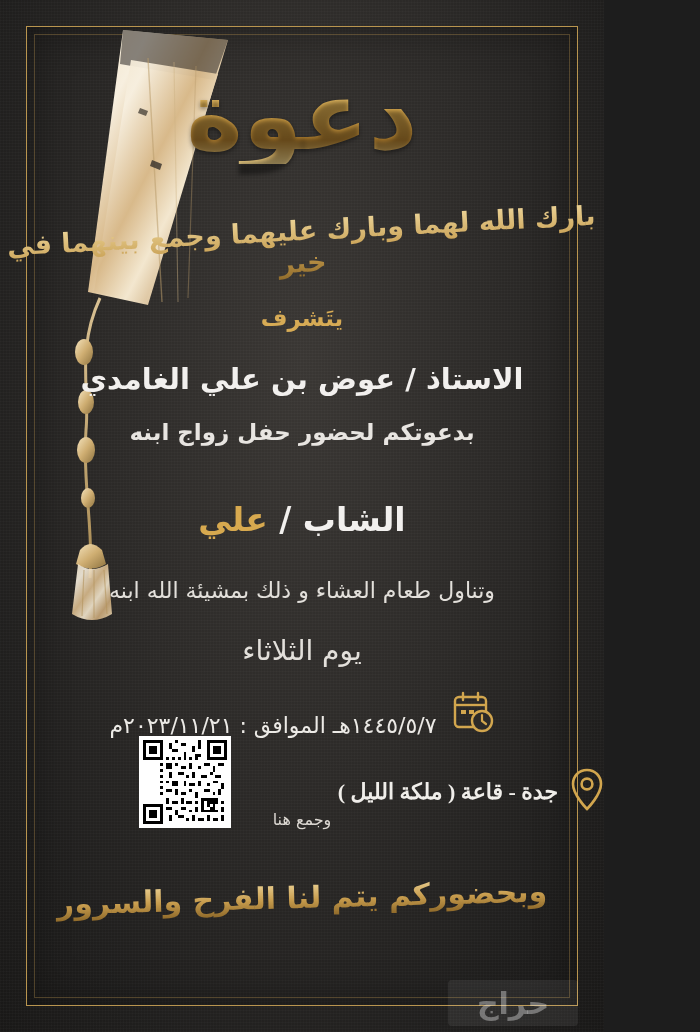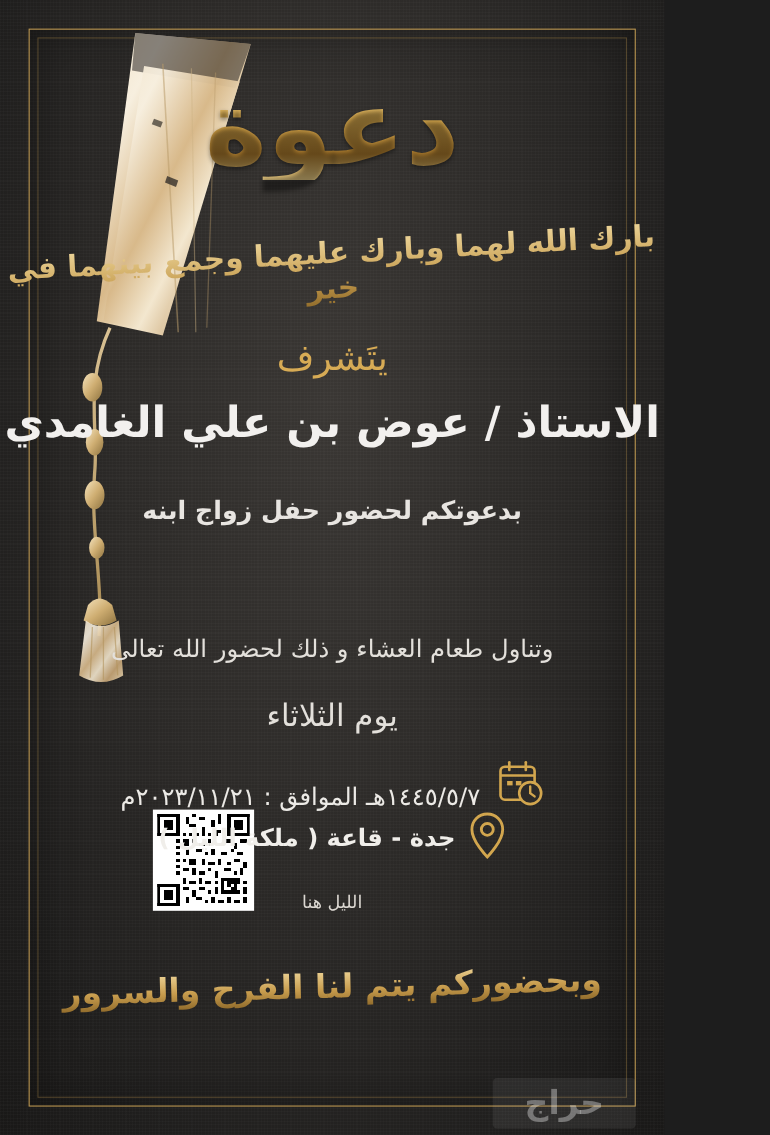--- a/index.html
+++ b/index.html
@@ -106,37 +106,37 @@
     background-clip: text;
     -webkit-text-fill-color: transparent;
     transform: rotate(-3deg);
     font-weight: bold;
   }
 
   .line-honor {
     position: absolute;
     top: 305px;
     left: 0; right: 0;
-    font-size: 33px;
-    font-weight: normal;
+    font-size: 23px;
+    font-weight: bold;
     color: #d7ab55;
   }
 
   .line-name-host {
     position: absolute;
     top: 362px;
     left: 0; right: 0;
-    font-size: 39px;
+    font-size: 29px;
     font-weight: bold;
     color: #f2f0ee;
   }
 
   .line-invite {
     position: absolute;
-    top: 452px;
+    top: 419px;
     left: 0; right: 0;
     font-size: 23px;
     font-weight: bold;
     color: #e8e5e1;
   }
 
   .line-groom {
     position: absolute;
     top: 500px;
     left: 0; right: 0;
@@ -177,26 +177,26 @@
   }
   .date-text {
     font-size: 22px;
     color: #eceae6;
     letter-spacing: 0.5px;
   }
 
   
   .loc-row {
     position: absolute;
-    top: 738px;
+    top: 768px;
     left: 0; right: 0;
     display: flex;
     align-items: center;
-    justify-content: center;
     gap: 12px;
+    font-family: Liberation Serif, serif;
   }
   .loc-text {
     font-size: 22px;
     font-weight: bold;
     color: #f0eeea;
   }
   .press-here {
     position: absolute;
     top: 810px;
     left: 0; right: 0;
@@ -312,22 +312,26 @@
     <div class="headline">دعوة</div>
 
     <div class="blessing">بارك الله لهما وبارك عليهما وجمع بينهما في خير</div>
 
     <div class="line-honor">يتَشرف</div>
 
     <div class="line-name-host">الاستاذ / عوض بن علي الغامدي</div>
 
     <div class="line-invite">بدعوتكم لحضور حفل زواج ابنه</div>
 
-
-    <div class="line-dinner">وتناول طعام العشاء و ذلك لحضور الله تعالى</div>
+    <div class="line-groom">
+      <span>الشاب /</span>
+      <span class="gold">علي</span>
+    </div>
+
+    <div class="line-dinner">وتناول طعام العشاء و ذلك بمشيئة الله ابنه</div>
 
     <div class="line-day">يوم الثلاثاء</div>
 
     <div class="date-row">
       <span>
         <svg width="44" height="44" viewBox="0 0 44 44" xmlns="http://www.w3.org/2000/svg">
           <rect x="4" y="7" width="31" height="30" rx="4" fill="none" stroke="#d2a64e" stroke-width="2.4"></rect>
           <line x1="4" y1="15" x2="35" y2="15" stroke="#d2a64e" stroke-width="2.4"></line>
           <line x1="12" y1="3" x2="12" y2="10" stroke="#d2a64e" stroke-width="2.4" stroke-linecap="round"></line>
           <line x1="27" y1="3" x2="27" y2="10" stroke="#d2a64e" stroke-width="2.4" stroke-linecap="round"></line>
@@ -454,21 +458,21 @@
     <div class="loc-row">
       <span>
         <svg width="34" height="44" viewBox="0 0 34 44" xmlns="http://www.w3.org/2000/svg">
           <path d="M17 2 C 9 2, 3 8, 3 16 C 3 27, 17 41, 17 41 C 17 41, 31 27, 31 16 C 31 8, 25 2, 17 2 Z" fill="none" stroke="#d2a64e" stroke-width="2.6"></path>
           <circle cx="17" cy="16" r="5.4" fill="none" stroke="#d2a64e" stroke-width="2.6"></circle>
         </svg>
       </span>
       <span class="loc-text">جدة - قاعة ( ملكة الليل )</span>
     </div>
 
-    <div class="press-here">الليل هنا</div>
+    <div class="press-here">وجمع هنا</div>
 
     <div class="footer-calligraphy">وبحضوركم يتم لنا الفرح والسرور</div>
 
   </div>
 
   <div class="watermark">حراج</div>
 
 </div>
 
 </body></html>

